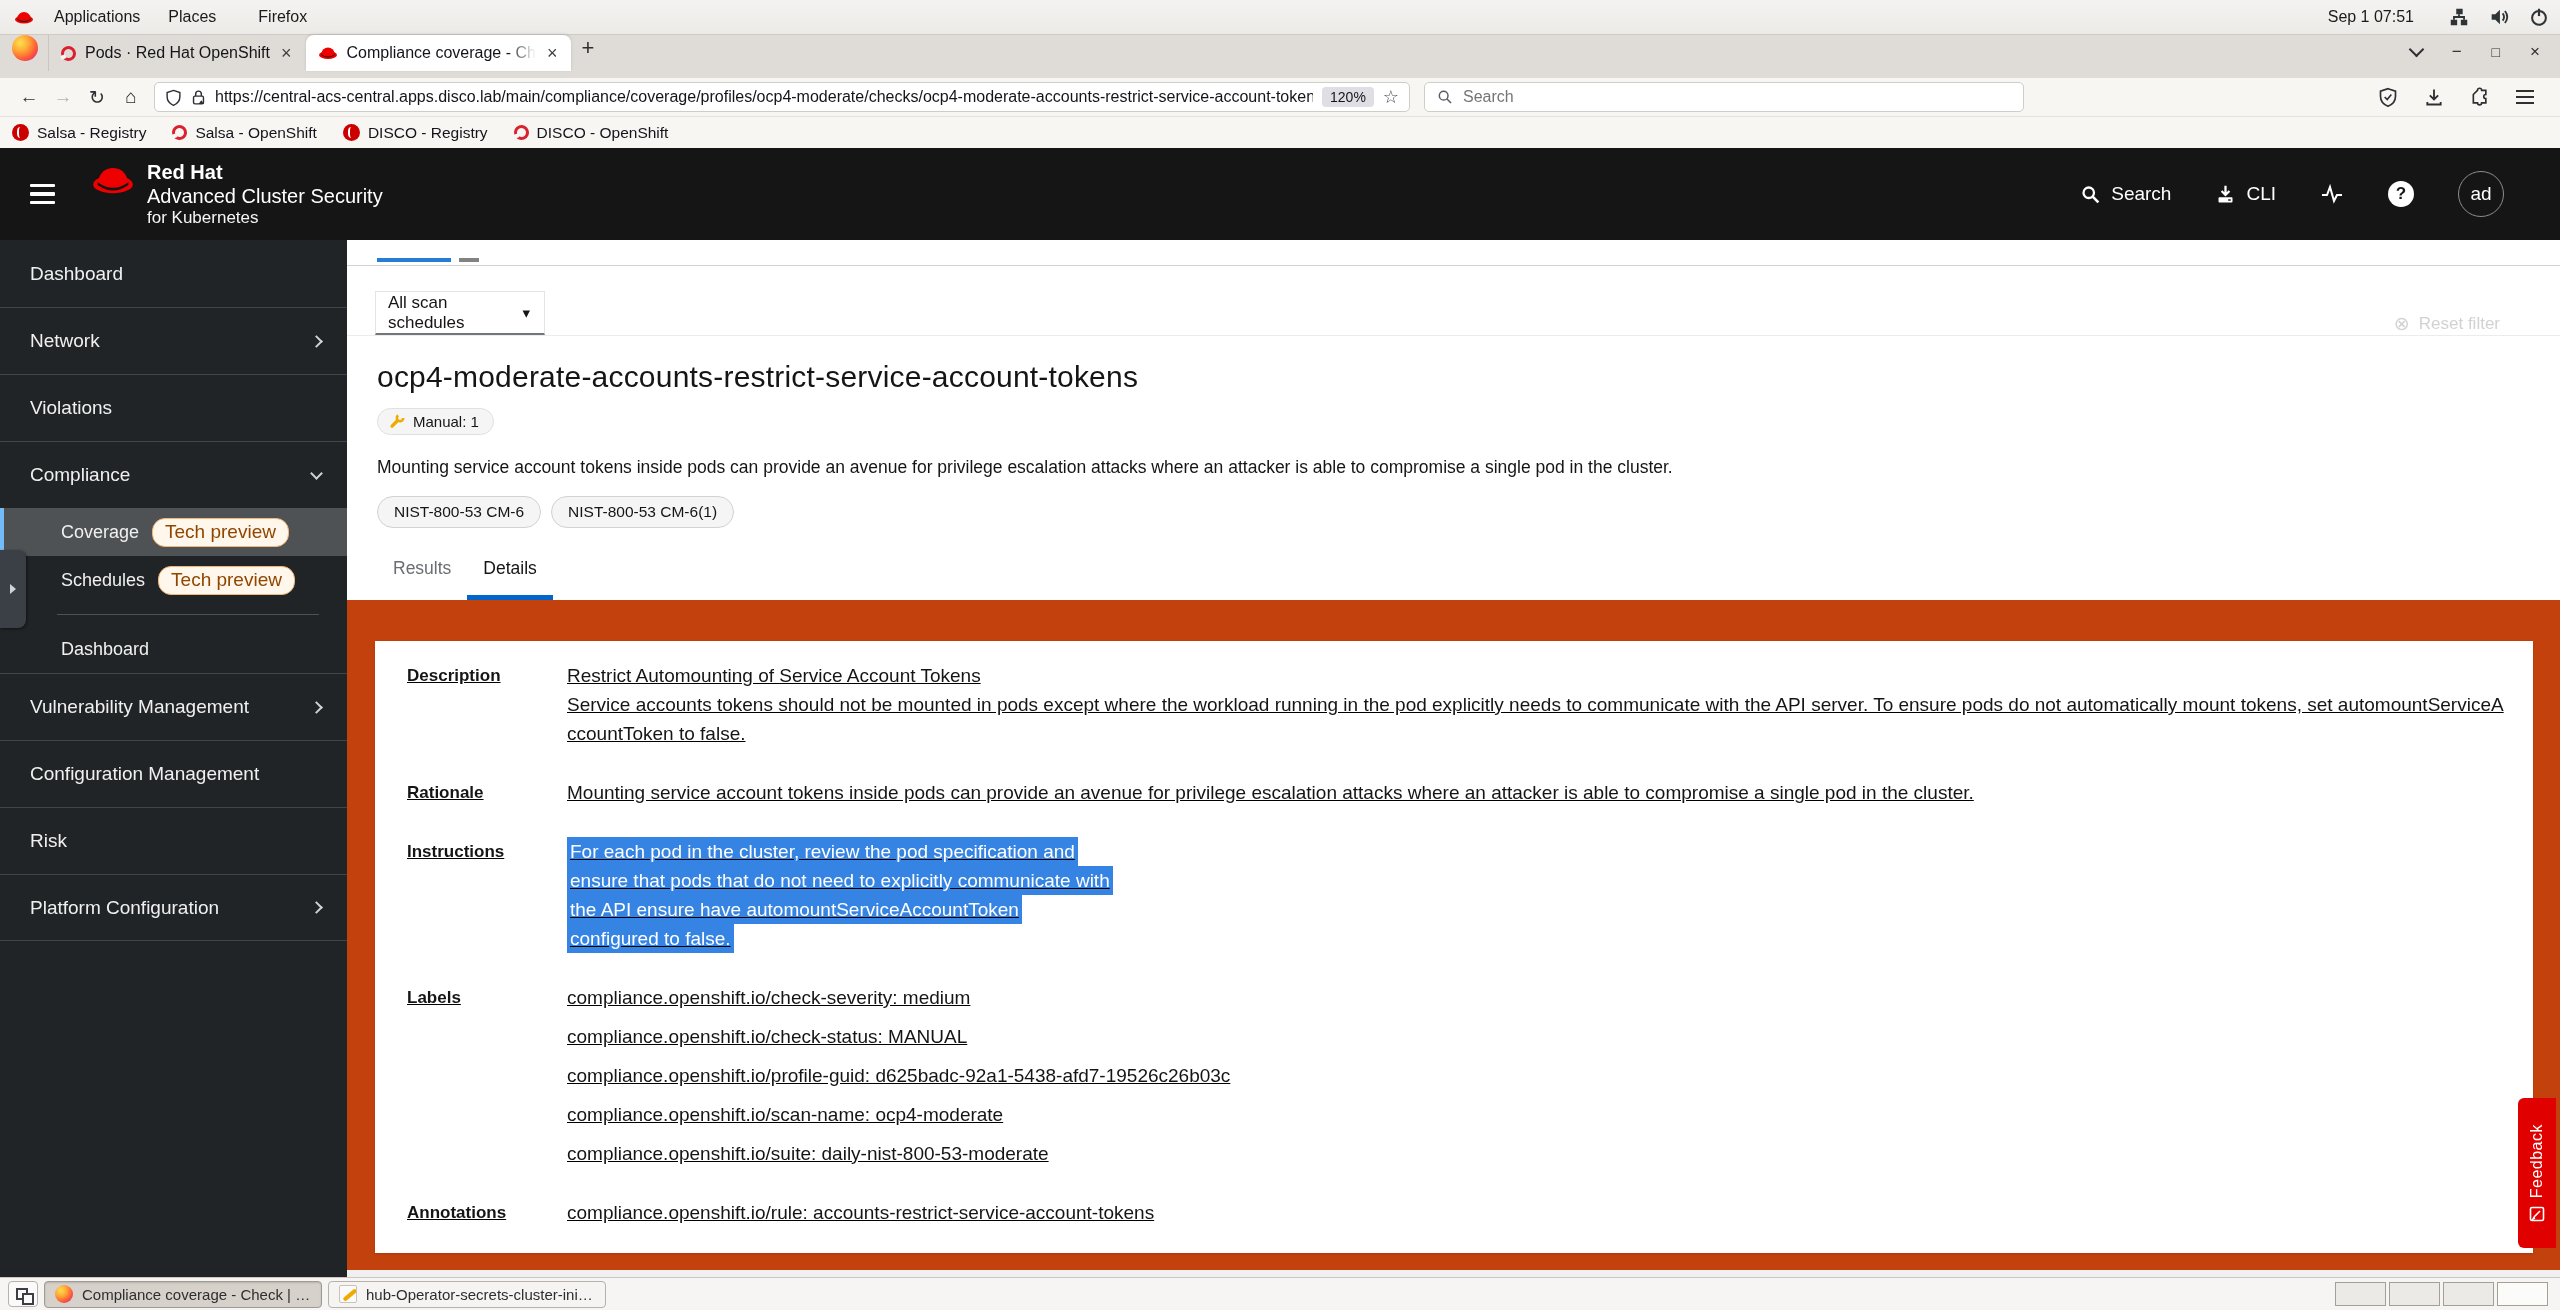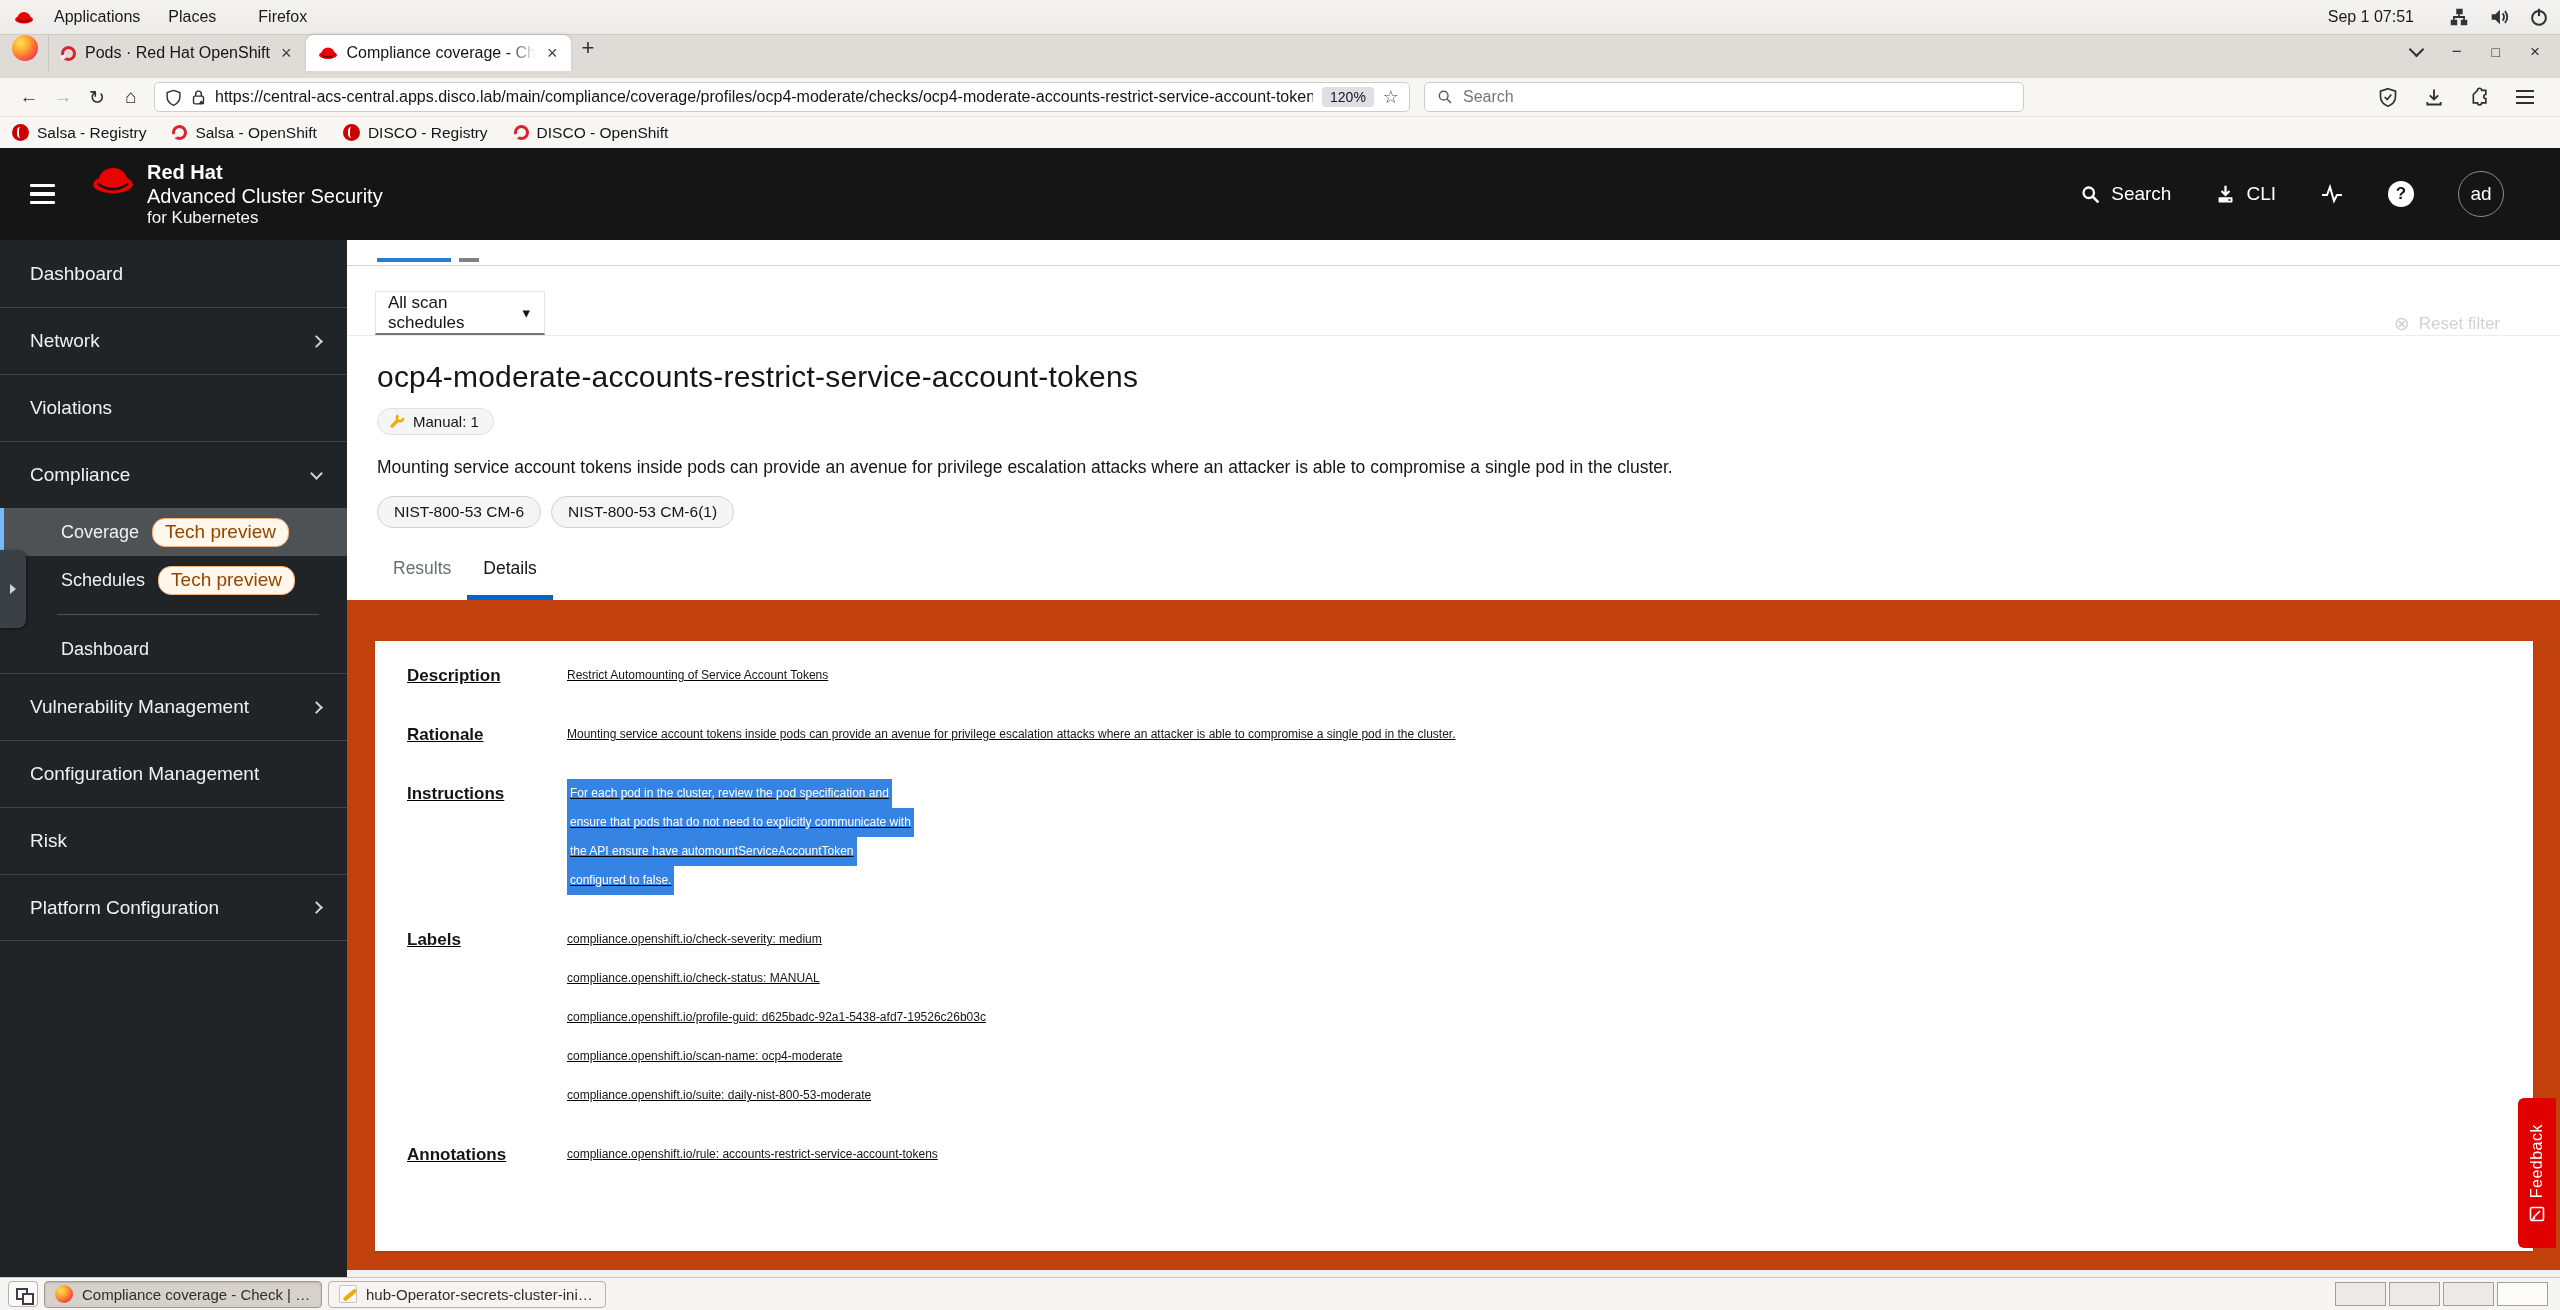--- a/index.html
+++ b/index.html
@@ -98,21 +98,21 @@
   .std-pill { background:#f5f5f5; border:1px solid #d2d2d2; border-radius:17px; padding:6px 16px; font-size:15.5px; color:#151515;text-align:center; }
   .tabs { margin-top:30px; display:flex; padding-left:0; }
   .tab { font-size:17.5px; padding:0 16px 16px; color:#6a6e73; border-bottom:5px solid transparent; }
   .tab.active { color:#151515; border-bottom:5px solid #0066cc; }
 
   .tab-panel { background:#c2410c; padding:41px 27px 0 28px; height:670px;text-decoration:underline; }
   .card { background:#fff; box-shadow:0 1px 2px rgba(3,3,3,.12); padding:20px 24px 26px 32px; min-height:610px; }
   .drow { display:grid; grid-template-columns:160px 1fr; margin-top:30px; }
   .drow:first-child { margin-top:0; }
   .dlabel { font-weight:bold; font-size:17px; color:#151515; line-height:29px; }
-  .dval { font-size:12px; color:#151515; line-height:29px; overflow-wrap:anywhere; }
+  .dval { font-size:19px; color:#151515; line-height:29px; overflow-wrap:anywhere; }
   .dval .para2 { word-break:break-all; }
   .hl { display:table; background:#3584e4; color:#fff; padding:0 3px; }
   .label-line { line-height:29px; margin-bottom:10px; }
   .label-line:last-child { margin-bottom:0; }
 
   
   .feedback { position:absolute; right:4px; top:1098px; width:38px; height:150px; background:#e00000; border-radius:6px 0 0 6px; color:#fff; display:flex; flex-direction:column; align-items:center; justify-content:center; gap:8px; }
   .feedback-text { writing-mode:vertical-rl; transform:rotate(180deg); font-size:16px; letter-spacing:.5px; }
   .feedback-ico { width:16px; height:16px; }
 
@@ -386,20 +386,21 @@
           <span class="tab active">Details</span>
         </div>
       </div>
 
       <div class="tab-panel">
         <div class="card">
           <div class="drow">
             <div class="dlabel">Description</div>
             <div class="dval">
               <div>Restrict Automounting of Service Account Tokens</div>
+              <div class="para2">Service accounts tokens should not be mounted in pods except where the workload running in the pod explicitly needs to communicate with the API server. To ensure pods do not automatically mount tokens, set automountServiceAccountToken to false.</div>
             </div>
           </div>
           <div class="drow">
             <div class="dlabel">Rationale</div>
             <div class="dval">Mounting service account tokens inside pods can provide an avenue for privilege escalation attacks where an attacker is able to compromise a single pod in the cluster.</div>
           </div>
           <div class="drow">
             <div class="dlabel">Instructions</div>
             <div class="dval">
               <span class="hl">For each pod in the cluster, review the pod specification and</span>

